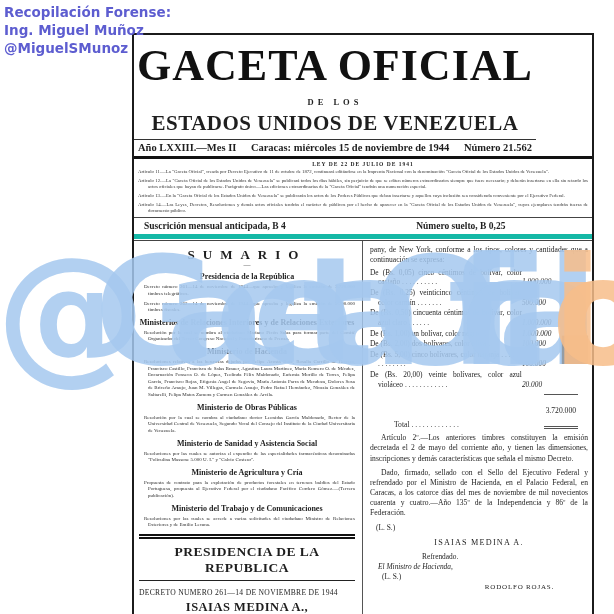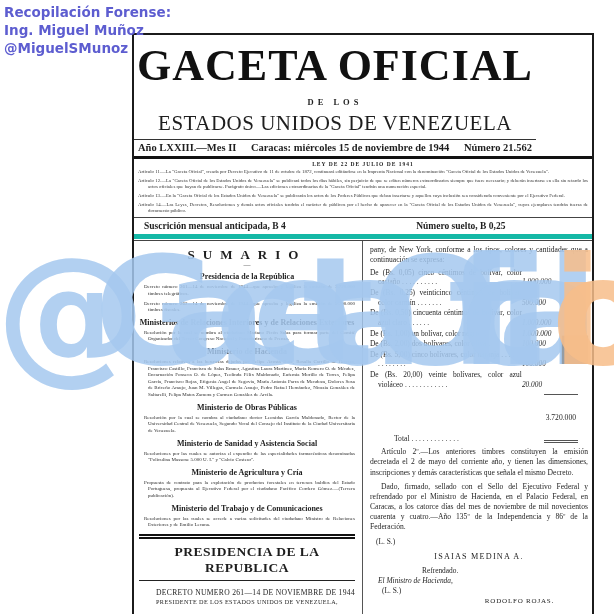--- a/index.html
+++ b/index.html
@@ -32,21 +32,21 @@
     position:absolute;left:132px;top:33px;width:458px;bottom:0;
     border:2px solid #1b1b1b;border-bottom:none;
     overflow:hidden;color:#1e1e1e;background:#fff;
   }
   .mast-pad{padding-right:56px;text-align:center;}
   .gaceta-title{
     margin-top:8px;font-size:44px;font-weight:700;line-height:1.05;
     letter-spacing:1px;color:#111;
   }
   .de-los{margin-top:8px;font-size:8.5px;font-weight:700;letter-spacing:4px;}
-  .country{margin-top:5px;font-size:21px;font-weight:400;letter-spacing:0.5px;line-height:1.05;}
+  .country{margin-top:5px;font-size:21px;font-weight:700;letter-spacing:0.5px;line-height:1.05;}
   .meta-row{
     margin-top:5px;border-top:1px solid #333;
     display:flex;justify-content:space-between;align-items:center;
     padding:2px 4px 2px 4px;font-size:10.5px;font-weight:700;
   }
   .thick-rule{border-top:3px solid #111;margin:1px 0 2px 0;}
   .law-caption{text-align:center;font-size:5.5px;font-weight:700;letter-spacing:1px;margin:2px 0 2px 0;}
   .law-articles{padding:0 4px;}
   .law-art{
     font-size:4.8px;line-height:1.3;color:#333;text-align:justify;
@@ -68,33 +68,33 @@
   .sec-head{text-align:center;font-size:8px;font-weight:700;margin:4px 0 2.5px 0;line-height:1.2;}
   .sec-entry{
     font-size:5px;line-height:1.32;color:#2c2c2c;text-align:justify;
     margin-bottom:3px;padding-left:9px;text-indent:-4px;
   }
   .presidencia{
     margin-top:5px;border-top:5px double #111;border-bottom:1px solid #222;
     text-align:center;font-size:13.5px;font-weight:700;letter-spacing:0.5px;
     padding:5px 0 4px 0;
   }
-  .decree-head{text-align:right;font-size:7.6px;margin-top:7px;letter-spacing:0.3px;}
+  .decree-head{text-align:left;font-size:7.6px;margin-top:7px;letter-spacing:0.3px;}
   .pres-name{text-align:center;font-size:12.5px;font-weight:700;margin-top:3px;letter-spacing:0.5px;}
   .pres-title{text-align:center;font-size:6.2px;letter-spacing:0.4px;margin-top:1px;}
   .body-p{font-size:7.6px;line-height:1.33;text-align:justify;margin-top:4px;}
   .p-ind{text-indent:11px;}
   
   .stamp-row{display:flex;align-items:flex-end;font-size:7.4px;line-height:1.3;margin-top:1px;}
   .stamp-desc{width:66%;text-align:justify;padding-left:8px;text-indent:-8px;}
   .stamp-qty{flex:1;padding-right:10px;font-style:italic;}
   .total-row{display:flex;align-items:flex-end;font-size:7.6px;margin-top:5px;}
   .total-label{width:66%;padding-left:24px;}
   .total-qty{flex:1;text-align:right;margin-right:10px;}
-  .total-qty span{display:inline-block;border-top:1px solid #555;border-bottom:3px double #555;padding:18px 2px;}
+  .total-qty span{display:inline-block;border-top:1px solid #555;border-bottom:3px double #555;padding:11px 2px;}
   
   .ls{font-size:7.4px;margin-top:5px;padding-left:6px;}
   .sig-main{text-align:center;font-size:8.2px;letter-spacing:1.2px;margin-top:6px;}
   .refrendado{font-size:7.4px;margin-top:5px;padding-left:52px;}
   .minister{font-size:7.4px;margin-top:1px;padding-left:8px;font-style:italic;}
   .ls2{font-size:7.4px;margin-top:1px;padding-left:12px;}
   .sig2{font-size:7px;letter-spacing:0.8px;text-align:right;padding-right:34px;margin-top:2px;}
 </style>
 </head>
 <body>
@@ -157,20 +157,21 @@
 
       <div class="sec-head">Ministerio de Agricultura y Cría</div>
       <div class="sec-entry">Propuesta de contrato para la explotación de productos forestales en terrenos baldíos del Estado Portuguesa, propuesta al Ejecutivo Federal por el ciudadano Pacífico Cordero Gómez.—(Tercera publicación).</div>
 
       <div class="sec-head">Ministerio del Trabajo y de Comunicaciones</div>
       <div class="sec-entry">Resoluciones por las cuales se accede a varias solicitudes del ciudadano Ministro de Relaciones Exteriores y de Emilio Lecuna.</div>
 
       <div class="presidencia">PRESIDENCIA DE LA REPUBLICA</div>
 
       <div class="decree-head">DECRETO NUMERO 261—14 DE NOVIEMBRE DE 1944</div>
+      <div class="pres-name">ISAIAS MEDINA A.,</div>
       <div class="pres-title">PRESIDENTE DE LOS ESTADOS UNIDOS DE VENEZUELA,</div>
 
     </div>
 
     <div class="col-right">
       <div class="body-p" style="margin-top:0;">pany, de New York, conforme a los tipos, colores y cantidades que a continuación se expresa:</div>
 
       <div style="margin-top:3px;">
         <div class="stamp-row">
           <div class="stamp-desc">De (Bs. 0,05) cinco céntimos de bolívar, color castaño . . . . . . . . . .</div>

